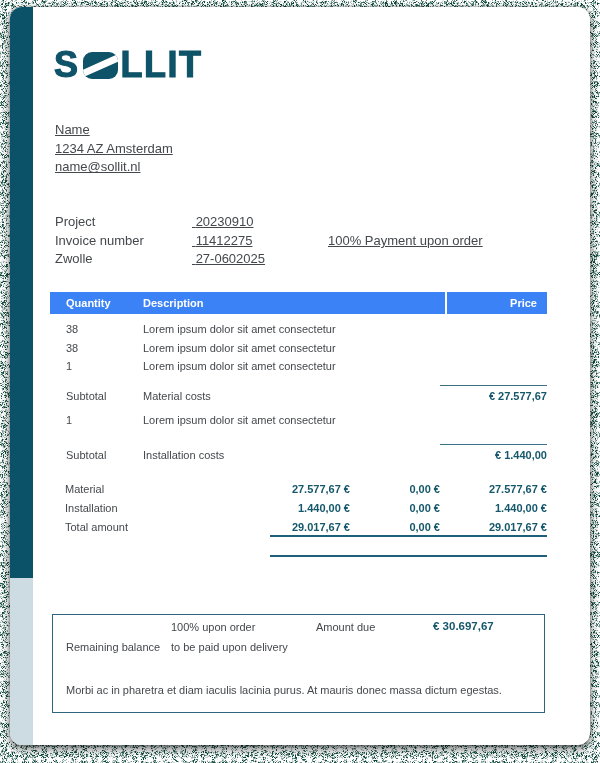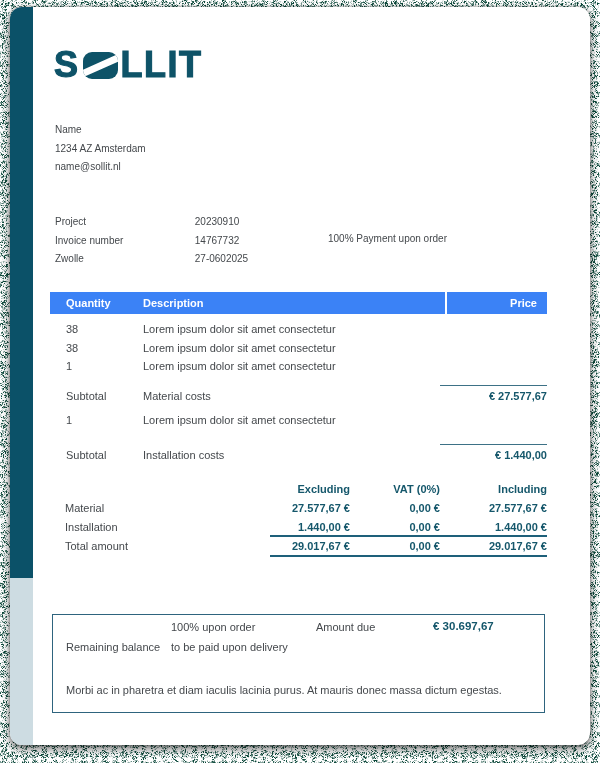--- a/index.html
+++ b/index.html
@@ -12,21 +12,21 @@
   .noise-bg{position:absolute;left:0;top:0;width:600px;height:763px;z-index:0;}
   .page{
     position:absolute;left:10px;top:7px;width:580px;height:738px;z-index:1;
     background:#ffffff;border-radius:12px;
     box-shadow:0 4px 9px rgba(0,0,0,.55), 0 0 3px rgba(0,0,0,.4);
   }
   .side-dark{position:absolute;left:0;top:0;width:23px;height:571px;background:#0b5168;border-top-left-radius:12px;}
   .side-light{position:absolute;left:0;top:571px;width:23px;height:167px;background:#cddce2;border-bottom-left-radius:12px;}
 
   .abs{position:absolute;}
-  .txt{font-size:10px;color:#44484c;}
+  .txt{font-size:13px;color:#44484c;text-decoration:underline;}
 
   
   .logo{left:44px;top:40px;display:flex;align-items:center;color:#0e5368;
         font-size:36px;font-weight:bold;letter-spacing:1.5px;line-height:36px;
         -webkit-text-stroke:1.1px #0e5368;}
   .logo-o{position:relative;display:inline-block;width:35px;height:27px;background:#0e5368;
           border-radius:9px;margin:0 3px;overflow:hidden;}
   .logo-o-slash{position:absolute;left:-5px;top:10px;width:46px;height:6.5px;background:#ffffff;
           border-radius:3.5px;transform:rotate(-24deg);}
 
@@ -100,21 +100,21 @@
     <div>name@sollit.nl</div>
   </div>
 
   <div class="abs meta txt">
     <div>
       <span class="meta-label">Project</span>
       <span>20230910</span>
     </div>
     <div>
       <span class="meta-label">Invoice number</span>
-      <span>14767732</span>
+      <span>11412275</span>
     </div>
     <div>
       <span class="meta-label">Zwolle</span>
       <span>27-0602025</span>
     </div>
   </div>
   <div class="abs payment-note txt">100% Payment upon order</div>
 
   <div class="abs items-header">
     <span class="ih-qty">Quantity</span>
@@ -157,26 +157,20 @@
   <div class="abs rule" style="left:430px;top:437px;width:107px;"></div>
   <div class="abs rowset" style="top:439px;">
     <div class="irow">
       <span class="c-qty">Subtotal</span>
       <span class="c-desc">Installation costs</span>
       <span class="c-price sub-price">€ 1.440,00</span>
     </div>
   </div>
 
   <div class="abs summary">
-    <div class="srow s-head">
-      <span class="s-label"></span>
-      <span class="s-excl">Excluding</span>
-      <span class="s-vat">VAT (0%)</span>
-      <span class="s-incl">Including</span>
-    </div>
     <div class="srow">
       <span class="s-label">Material</span>
       <span class="s-excl s-val">27.577,67 €</span>
       <span class="s-vat s-val">0,00 €</span>
       <span class="s-incl s-val">27.577,67 €</span>
     </div>
     <div class="srow">
       <span class="s-label">Installation</span>
       <span class="s-excl s-val">1.440,00 €</span>
       <span class="s-vat s-val">0,00 €</span>

